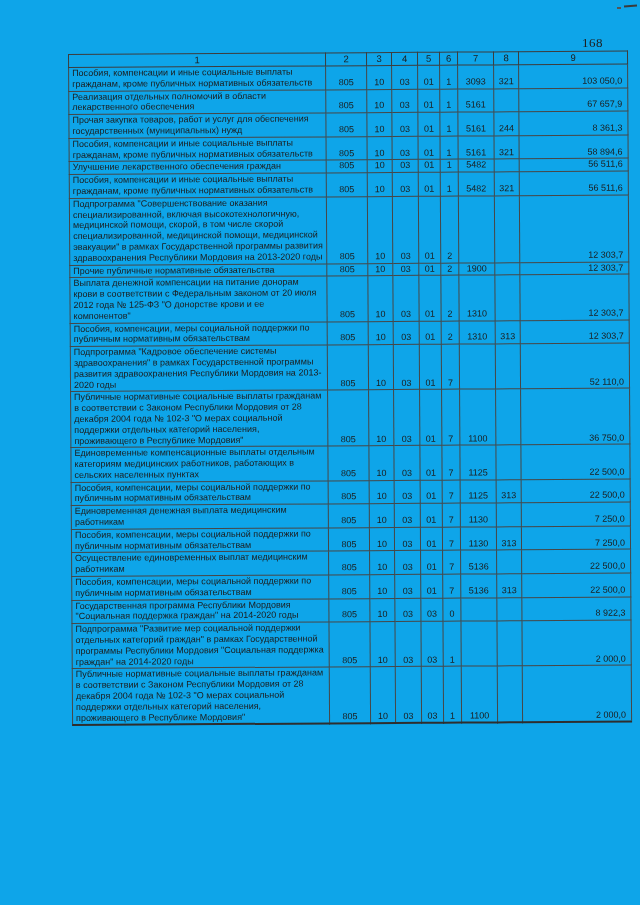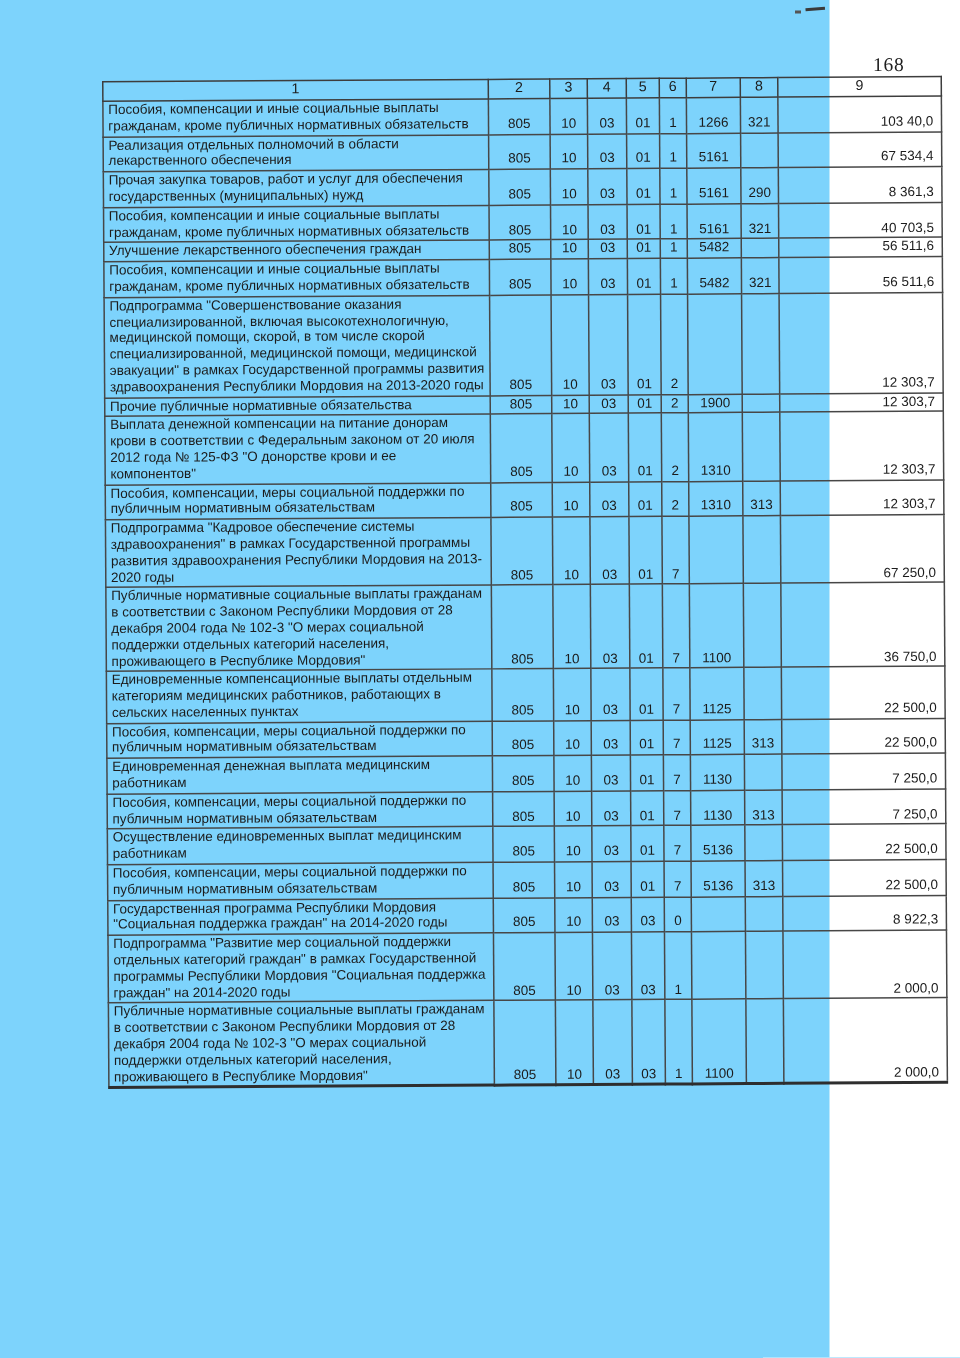--- a/index.html
+++ b/index.html
@@ -5,22 +5,22 @@
   * { box-sizing: border-box; }
   html, body { margin: 0; padding: 0; }
   body {
     width: 640px; height: 905px;
     background: #ffffff;
     font-family: "Liberation Sans", sans-serif;
     overflow: hidden;
   }
   .sheet {
     position: relative;
-    width: 553px; height: 905px;
-    background: #7dd3fc;
+    width: 640px; height: 905px;
+    background: #0ea5e9;
   }
   
   .corner-mark-1 {
     position: absolute; top: 5px; right: 3px;
     width: 13px; height: 2px; background: #3a3a3a;
     transform: rotate(-5deg);
   }
   .corner-mark-2 {
     position: absolute; top: 7px; right: 19px;
     width: 4px; height: 2px; background: #555;
@@ -103,56 +103,56 @@
           </tr>
       </thead>
       <tbody>
           <tr>
             <td class="c1">Пособия, компенсации и иные социальные выплаты гражданам, кроме публичных нормативных обязательств</td>
             <td class="c2">805</td>
             <td class="c3">10</td>
             <td class="c4">03</td>
             <td class="c5">01</td>
             <td class="c6">1</td>
-            <td class="c7">1266</td>
+            <td class="c7">3093</td>
             <td class="c8">321</td>
-            <td class="c9">103 40,0</td>
+            <td class="c9">103 050,0</td>
           </tr>
           <tr>
             <td class="c1">Реализация отдельных полномочий в области лекарственного обеспечения</td>
             <td class="c2">805</td>
             <td class="c3">10</td>
             <td class="c4">03</td>
             <td class="c5">01</td>
             <td class="c6">1</td>
             <td class="c7">5161</td>
             <td class="c8"></td>
-            <td class="c9">67 534,4</td>
+            <td class="c9">67 657,9</td>
           </tr>
           <tr>
             <td class="c1">Прочая закупка товаров, работ и услуг для обеспечения государственных (муниципальных) нужд</td>
             <td class="c2">805</td>
             <td class="c3">10</td>
             <td class="c4">03</td>
             <td class="c5">01</td>
             <td class="c6">1</td>
             <td class="c7">5161</td>
-            <td class="c8">290</td>
+            <td class="c8">244</td>
             <td class="c9">8 361,3</td>
           </tr>
           <tr>
             <td class="c1">Пособия, компенсации и иные социальные выплаты гражданам, кроме публичных нормативных обязательств</td>
             <td class="c2">805</td>
             <td class="c3">10</td>
             <td class="c4">03</td>
             <td class="c5">01</td>
             <td class="c6">1</td>
             <td class="c7">5161</td>
             <td class="c8">321</td>
-            <td class="c9">40 703,5</td>
+            <td class="c9">58 894,6</td>
           </tr>
           <tr>
             <td class="c1">Улучшение лекарственного обеспечения граждан</td>
             <td class="c2">805</td>
             <td class="c3">10</td>
             <td class="c4">03</td>
             <td class="c5">01</td>
             <td class="c6">1</td>
             <td class="c7">5482</td>
             <td class="c8"></td>
@@ -215,21 +215,21 @@
           </tr>
           <tr>
             <td class="c1">Подпрограмма "Кадровое обеспечение системы здравоохранения" в рамках Государственной программы развития здравоохранения Республики Мордовия на 2013-2020 годы</td>
             <td class="c2">805</td>
             <td class="c3">10</td>
             <td class="c4">03</td>
             <td class="c5">01</td>
             <td class="c6">7</td>
             <td class="c7"></td>
             <td class="c8"></td>
-            <td class="c9">67 250,0</td>
+            <td class="c9">52 110,0</td>
           </tr>
           <tr>
             <td class="c1">Публичные нормативные социальные выплаты гражданам в соответствии с Законом Республики Мордовия от 28 декабря 2004 года № 102-3 "О мерах социальной поддержки отдельных категорий населения, проживающего в Республике Мордовия"</td>
             <td class="c2">805</td>
             <td class="c3">10</td>
             <td class="c4">03</td>
             <td class="c5">01</td>
             <td class="c6">7</td>
             <td class="c7">1100</td>
             <td class="c8"></td>

